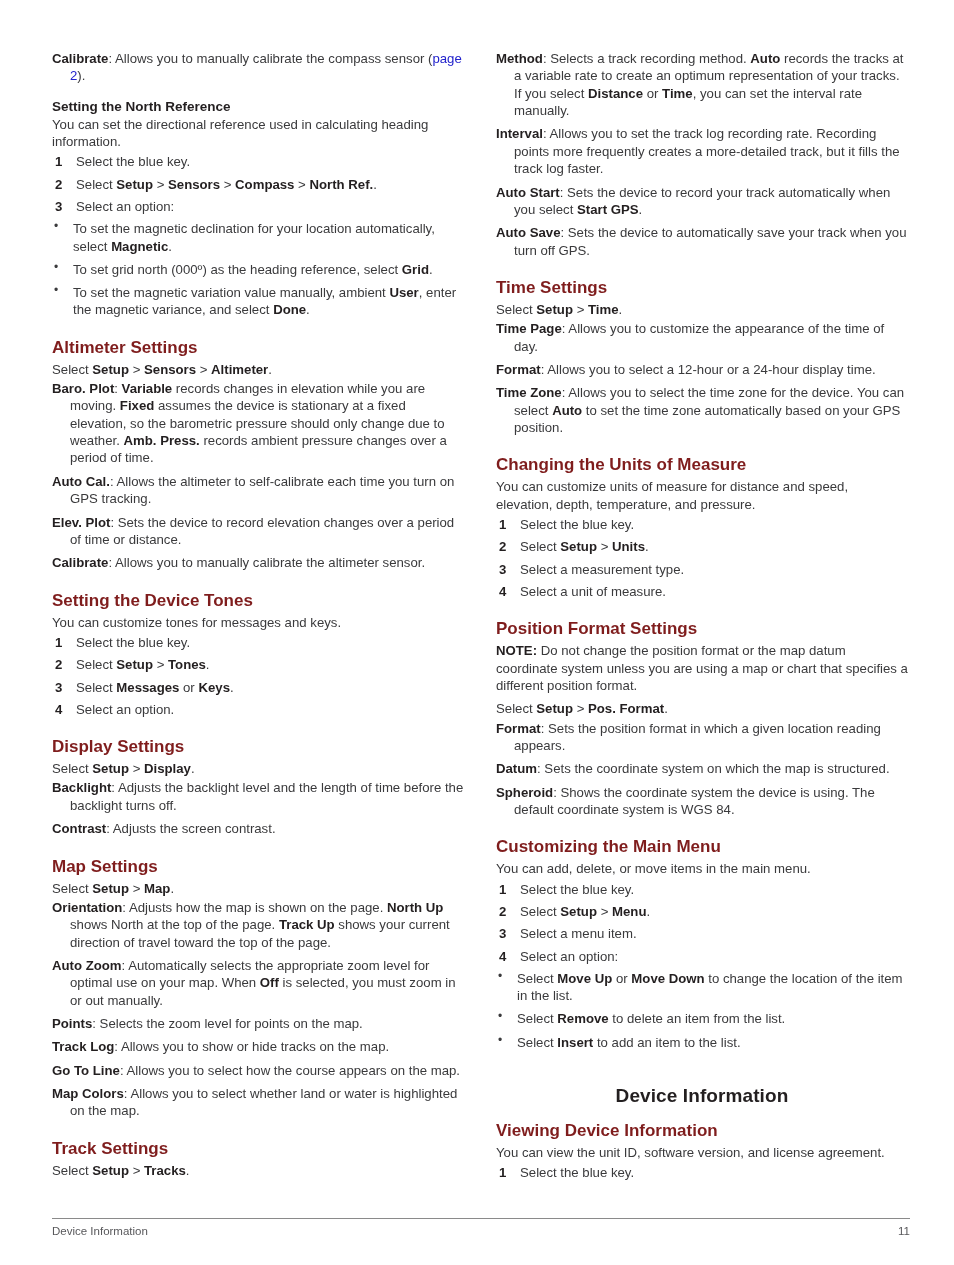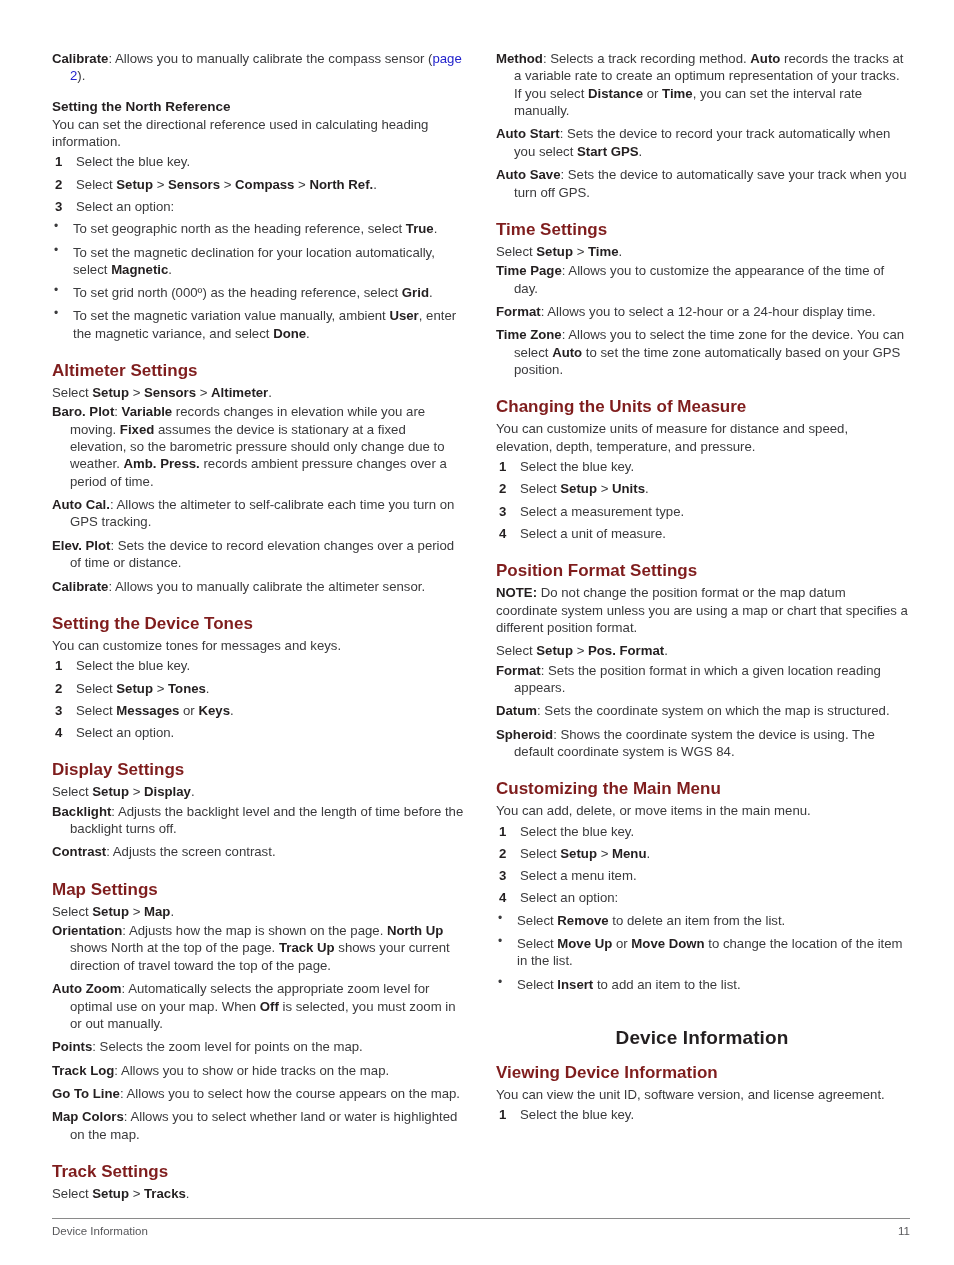--- a/index.html
+++ b/index.html
@@ -164,21 +164,20 @@
       <p class="def"><b>Calibrate</b><span>: Allows you to manually calibrate the compass sensor (</span><a class="pagelink" href="#">page 2</a><span>).</span></p>
 
       <h3 class="h3-black">Setting the North Reference</h3>
       <p class="lead">You can set the directional reference used in calculating heading information.</p>
       <ol class="steps">
         <li>Select the blue key.</li>
         <li><span>Select </span><b>Setup</b><span> &gt; </span><b>Sensors</b><span> &gt; </span><b>Compass</b><span> &gt; </span><b>North Ref.</b><span>.</span></li>
         <li>Select an option:</li>
       </ol>
       <ul class="bullets sub-bullets">
-        <li><span>To set geographic north as the heading reference, select </span><b>True</b><span>.</span></li>
         <li><span>To set the magnetic declination for your location automatically, select </span><b>Magnetic</b><span>.</span></li>
         <li><span>To set grid north (000º) as the heading reference, select </span><b>Grid</b><span>.</span></li>
         <li><span>To set the magnetic variation value manually, ambient </span><b>User</b><span>, enter the magnetic variance, and select </span><b>Done</b><span>.</span></li>
       </ul>
 
       <h2 class="h2-blue">Altimeter Settings</h2>
       <p class="body"><span>Select </span><b>Setup</b><span> &gt; </span><b>Sensors</b><span> &gt; </span><b>Altimeter</b><span>.</span></p>
       <p class="def"><b>Baro. Plot</b><span>: </span><b>Variable</b><span> records changes in elevation while you are moving. </span><b>Fixed</b><span> assumes the device is stationary at a fixed elevation, so the barometric pressure should only change due to weather. </span><b>Amb. Press.</b><span> records ambient pressure changes over a period of time.</span></p>
       <p class="def"><b>Auto Cal.</b><span>: Allows the altimeter to self-calibrate each time you turn on GPS tracking.</span></p>
       <p class="def"><b>Elev. Plot</b><span>: Sets the device to record elevation changes over a period of time or distance.</span></p>
@@ -208,20 +207,21 @@
       <p class="def"><b>Map Colors</b><span>: Allows you to select whether land or water is highlighted on the map.</span></p>
 
       <h2 class="h2-blue">Track Settings</h2>
       <p class="body"><span>Select </span><b>Setup</b><span> &gt; </span><b>Tracks</b><span>.</span></p>
 
     </div>
 
     <div class="col">
 
       <p class="def"><b>Method</b><span>: Selects a track recording method. </span><b>Auto</b><span> records the tracks at a variable rate to create an optimum representation of your tracks. If you select </span><b>Distance</b><span> or </span><b>Time</b><span>, you can set the interval rate manually.</span></p>
+      <p class="def"><b>Interval</b><span>: Allows you to set the track log recording rate. Recording points more frequently creates a more-detailed track, but it fills the track log faster.</span></p>
       <p class="def"><b>Auto Start</b><span>: Sets the device to record your track automatically when you select </span><b>Start GPS</b><span>.</span></p>
       <p class="def"><b>Auto Save</b><span>: Sets the device to automatically save your track when you turn off GPS.</span></p>
 
       <h2 class="h2-blue">Time Settings</h2>
       <p class="body"><span>Select </span><b>Setup</b><span> &gt; </span><b>Time</b><span>.</span></p>
       <p class="def"><b>Time Page</b><span>: Allows you to customize the appearance of the time of day.</span></p>
       <p class="def"><b>Format</b><span>: Allows you to select a 12-hour or a 24-hour display time.</span></p>
       <p class="def"><b>Time Zone</b><span>: Allows you to select the time zone for the device. You can select </span><b>Auto</b><span> to set the time zone automatically based on your GPS position.</span></p>
 
       <h2 class="h2-blue">Changing the Units of Measure</h2>
@@ -242,22 +242,22 @@
 
       <h2 class="h2-blue">Customizing the Main Menu</h2>
       <p class="lead">You can add, delete, or move items in the main menu.</p>
       <ol class="steps">
         <li>Select the blue key.</li>
         <li><span>Select </span><b>Setup</b><span> &gt; </span><b>Menu</b><span>.</span></li>
         <li>Select a menu item.</li>
         <li>Select an option:</li>
       </ol>
       <ul class="bullets sub-bullets">
+        <li><span>Select </span><b>Move Up</b><span> or </span><b>Move Down</b><span> to change the location of the item in the list.</span></li>
         <li><span>Select </span><b>Remove</b><span> to delete an item from the list.</span></li>
-        <li><span>Select </span><b>Move Up</b><span> or </span><b>Move Down</b><span> to change the location of the item in the list.</span></li>
         <li><span>Select </span><b>Insert</b><span> to add an item to the list.</span></li>
       </ul>
 
       <h1 class="h1-black">Device Information</h1>
       <h2 class="h2-blue" style="margin-top:4px">Viewing Device Information</h2>
       <p class="lead">You can view the unit ID, software version, and license agreement.</p>
       <ol class="steps">
         <li>Select the blue key.</li>
       </ol>
 

